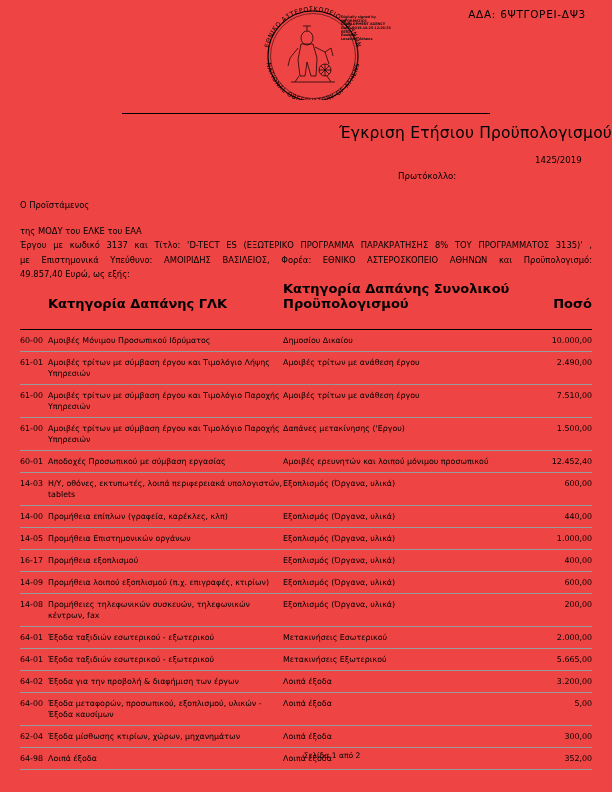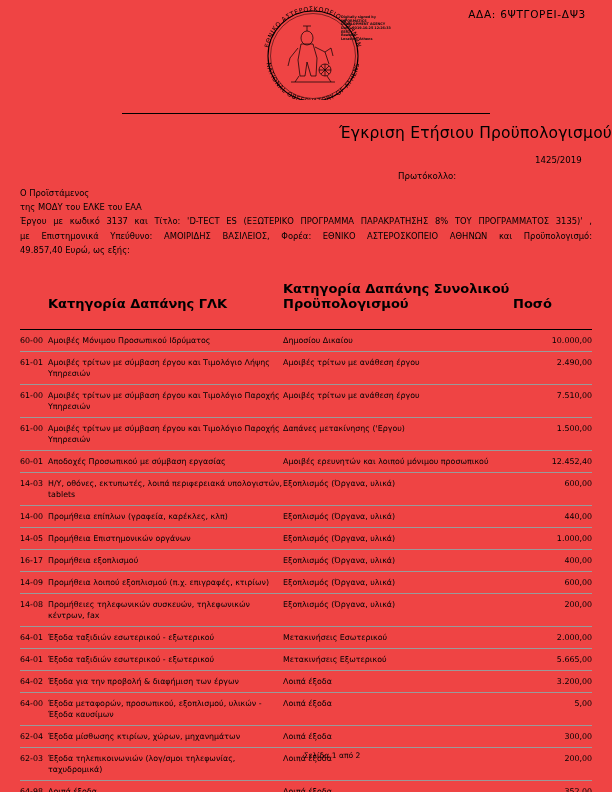--- a/index.html
+++ b/index.html
@@ -91,21 +91,21 @@
 
   
   .body-text {
     position: absolute;
     left: 20px;
     top: 186px;
     width: 572px;
     font-size: 8.4px;
     line-height: 14.2px;
   }
-  .body-text .line { white-space: nowrap; }
+  .body-text .line { white-space: nowrap; margin-top: 12px; }
   .body-text .just {
     text-align: justify;
     text-align-last: justify;
     white-space: normal;
   }
   .body-text .last { text-align: left; text-align-last: left; }
 
   
   .tbl {
     position: absolute;
@@ -116,21 +116,21 @@
     font-size: 7.9px;
   }
   .tbl th {
     text-align: left;
     font-weight: bold;
     font-size: 13px;
     padding: 3px 0 18px 0;
     border-bottom: 1.6px solid #000;
     vertical-align: bottom;
   }
-  .tbl th.amt { text-align: left; }
+  .tbl th.amt { text-align: right; }
   .tbl td {
     padding: 5px 0 5px 0;
     border-bottom: 1px solid #9a9a9a;
     vertical-align: top;
     line-height: 11px;
   }
   .tbl tr:last-child td { border-bottom: 1px solid #9a9a9a; }
   .col-code { width: 28px; white-space: nowrap; padding-right: 4px; }
   .col-a { width: 235px; padding-right: 12px; }
   .col-b { width: 230px; padding-right: 10px; }
@@ -312,26 +312,20 @@
           <td class="col-b">Λοιπά έξοδα</td>
           <td class="col-amt">5,00</td>
         </tr>
         <tr>
           <td class="col-code">62-04</td>
           <td class="col-a">Έξοδα μίσθωσης κτιρίων, χώρων, μηχανημάτων</td>
           <td class="col-b">Λοιπά έξοδα</td>
           <td class="col-amt">300,00</td>
         </tr>
         <tr>
-          <td class="col-code">62-03</td>
-          <td class="col-a">Έξοδα τηλεπικοινωνιών (λογ/σμοι τηλεφωνίας, ταχυδρομικά)</td>
-          <td class="col-b">Λοιπά έξοδα</td>
-          <td class="col-amt">200,00</td>
-        </tr>
-        <tr>
           <td class="col-code">64-98</td>
           <td class="col-a">Λοιπά έξοδα</td>
           <td class="col-b">Λοιπά έξοδα</td>
           <td class="col-amt">352,00</td>
         </tr>
       </tbody>
   </table>
 
   <div class="footer">Σελίδα 1 από 2</div>
 

